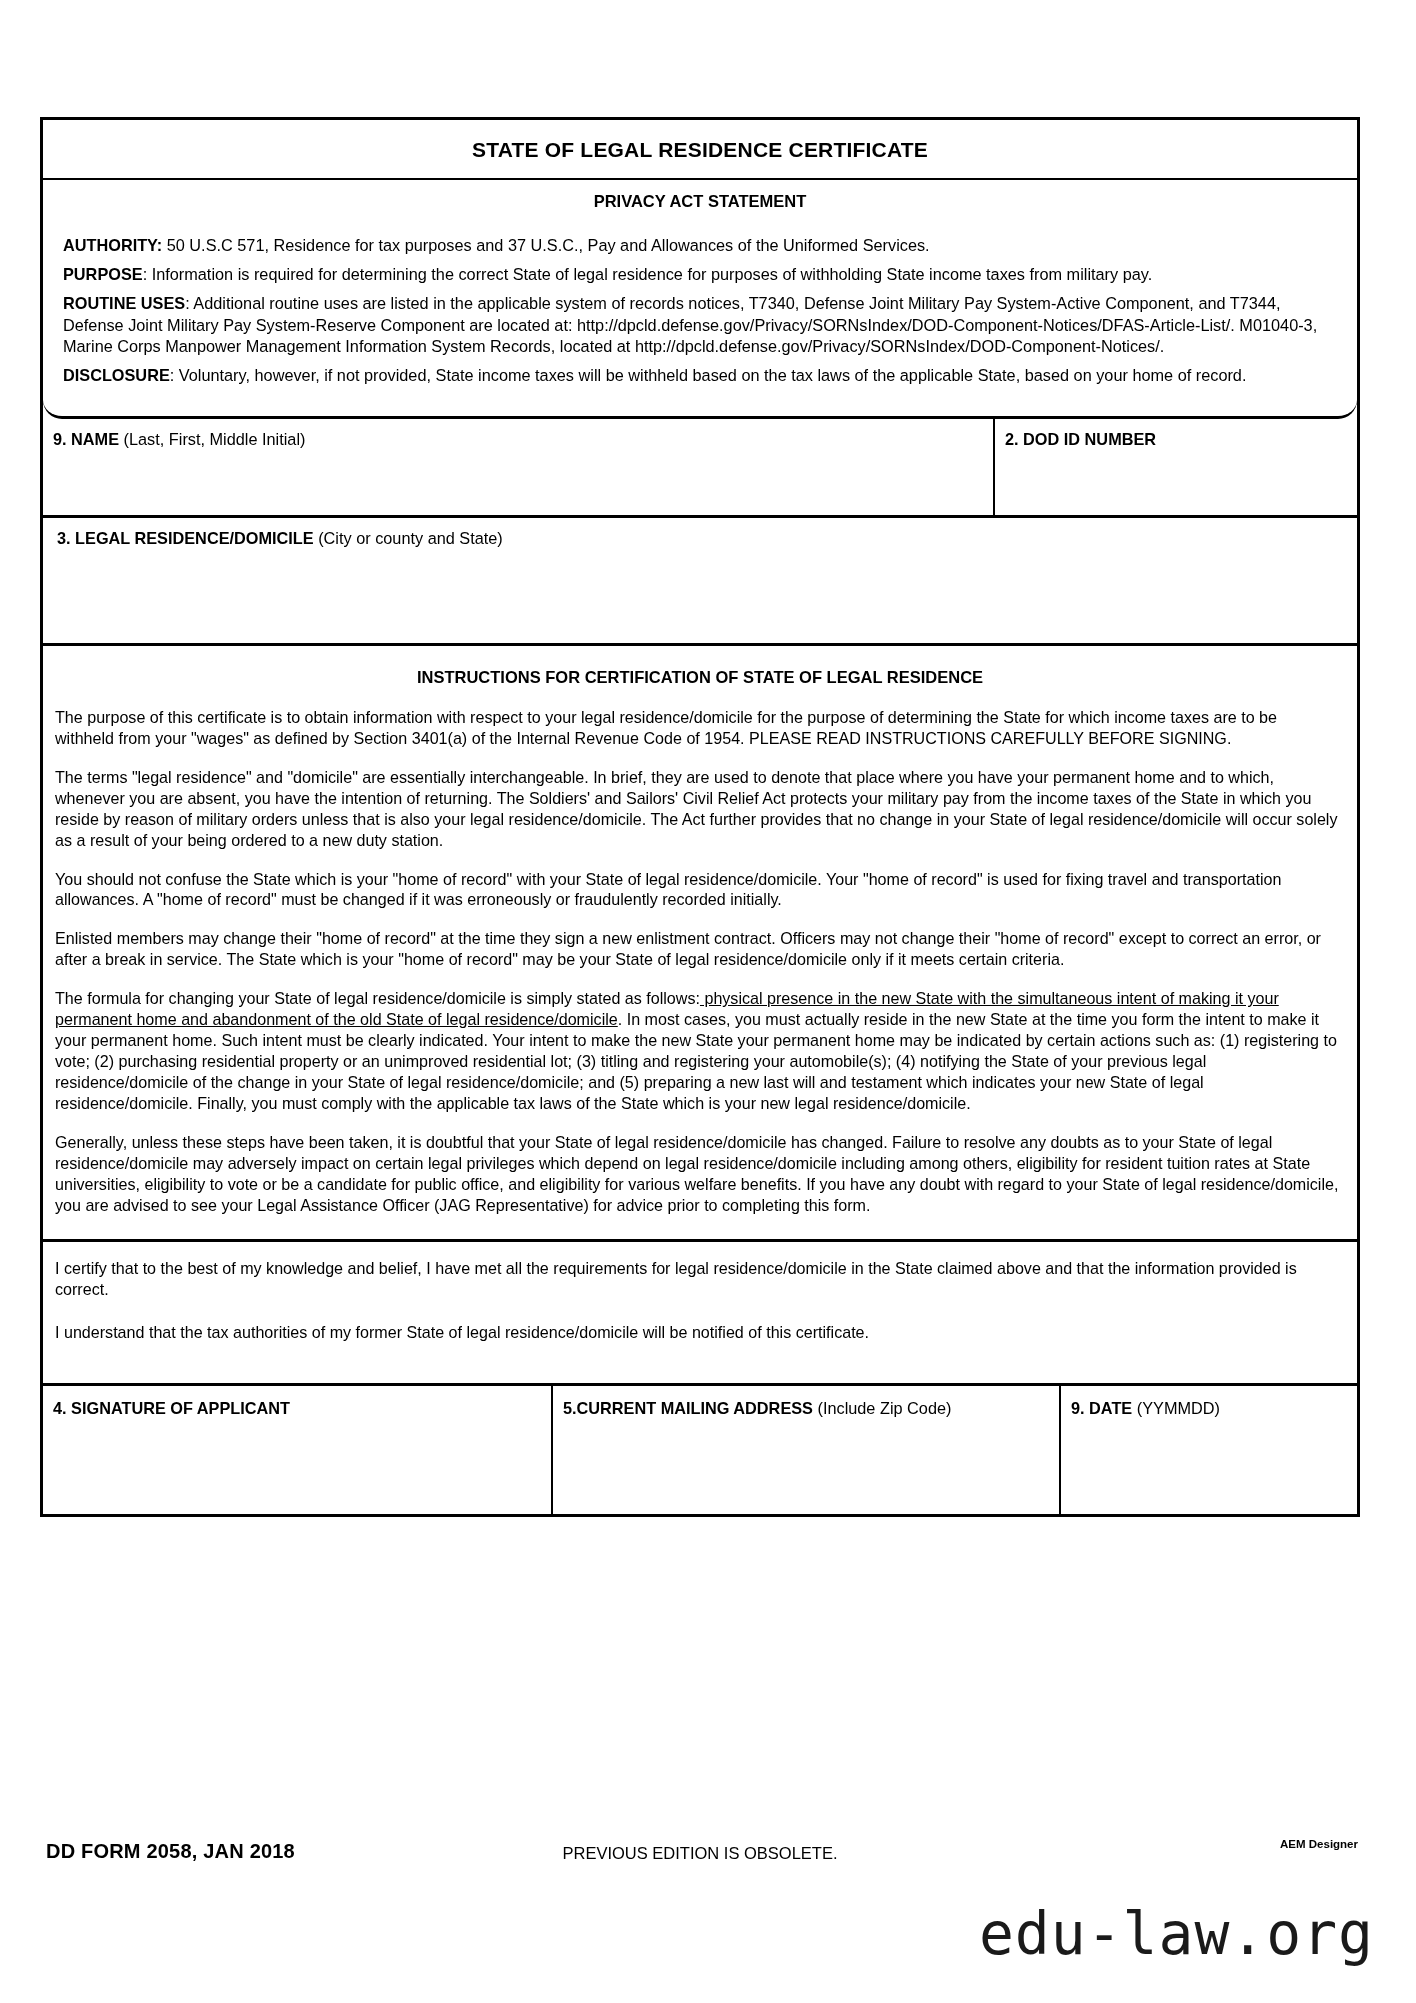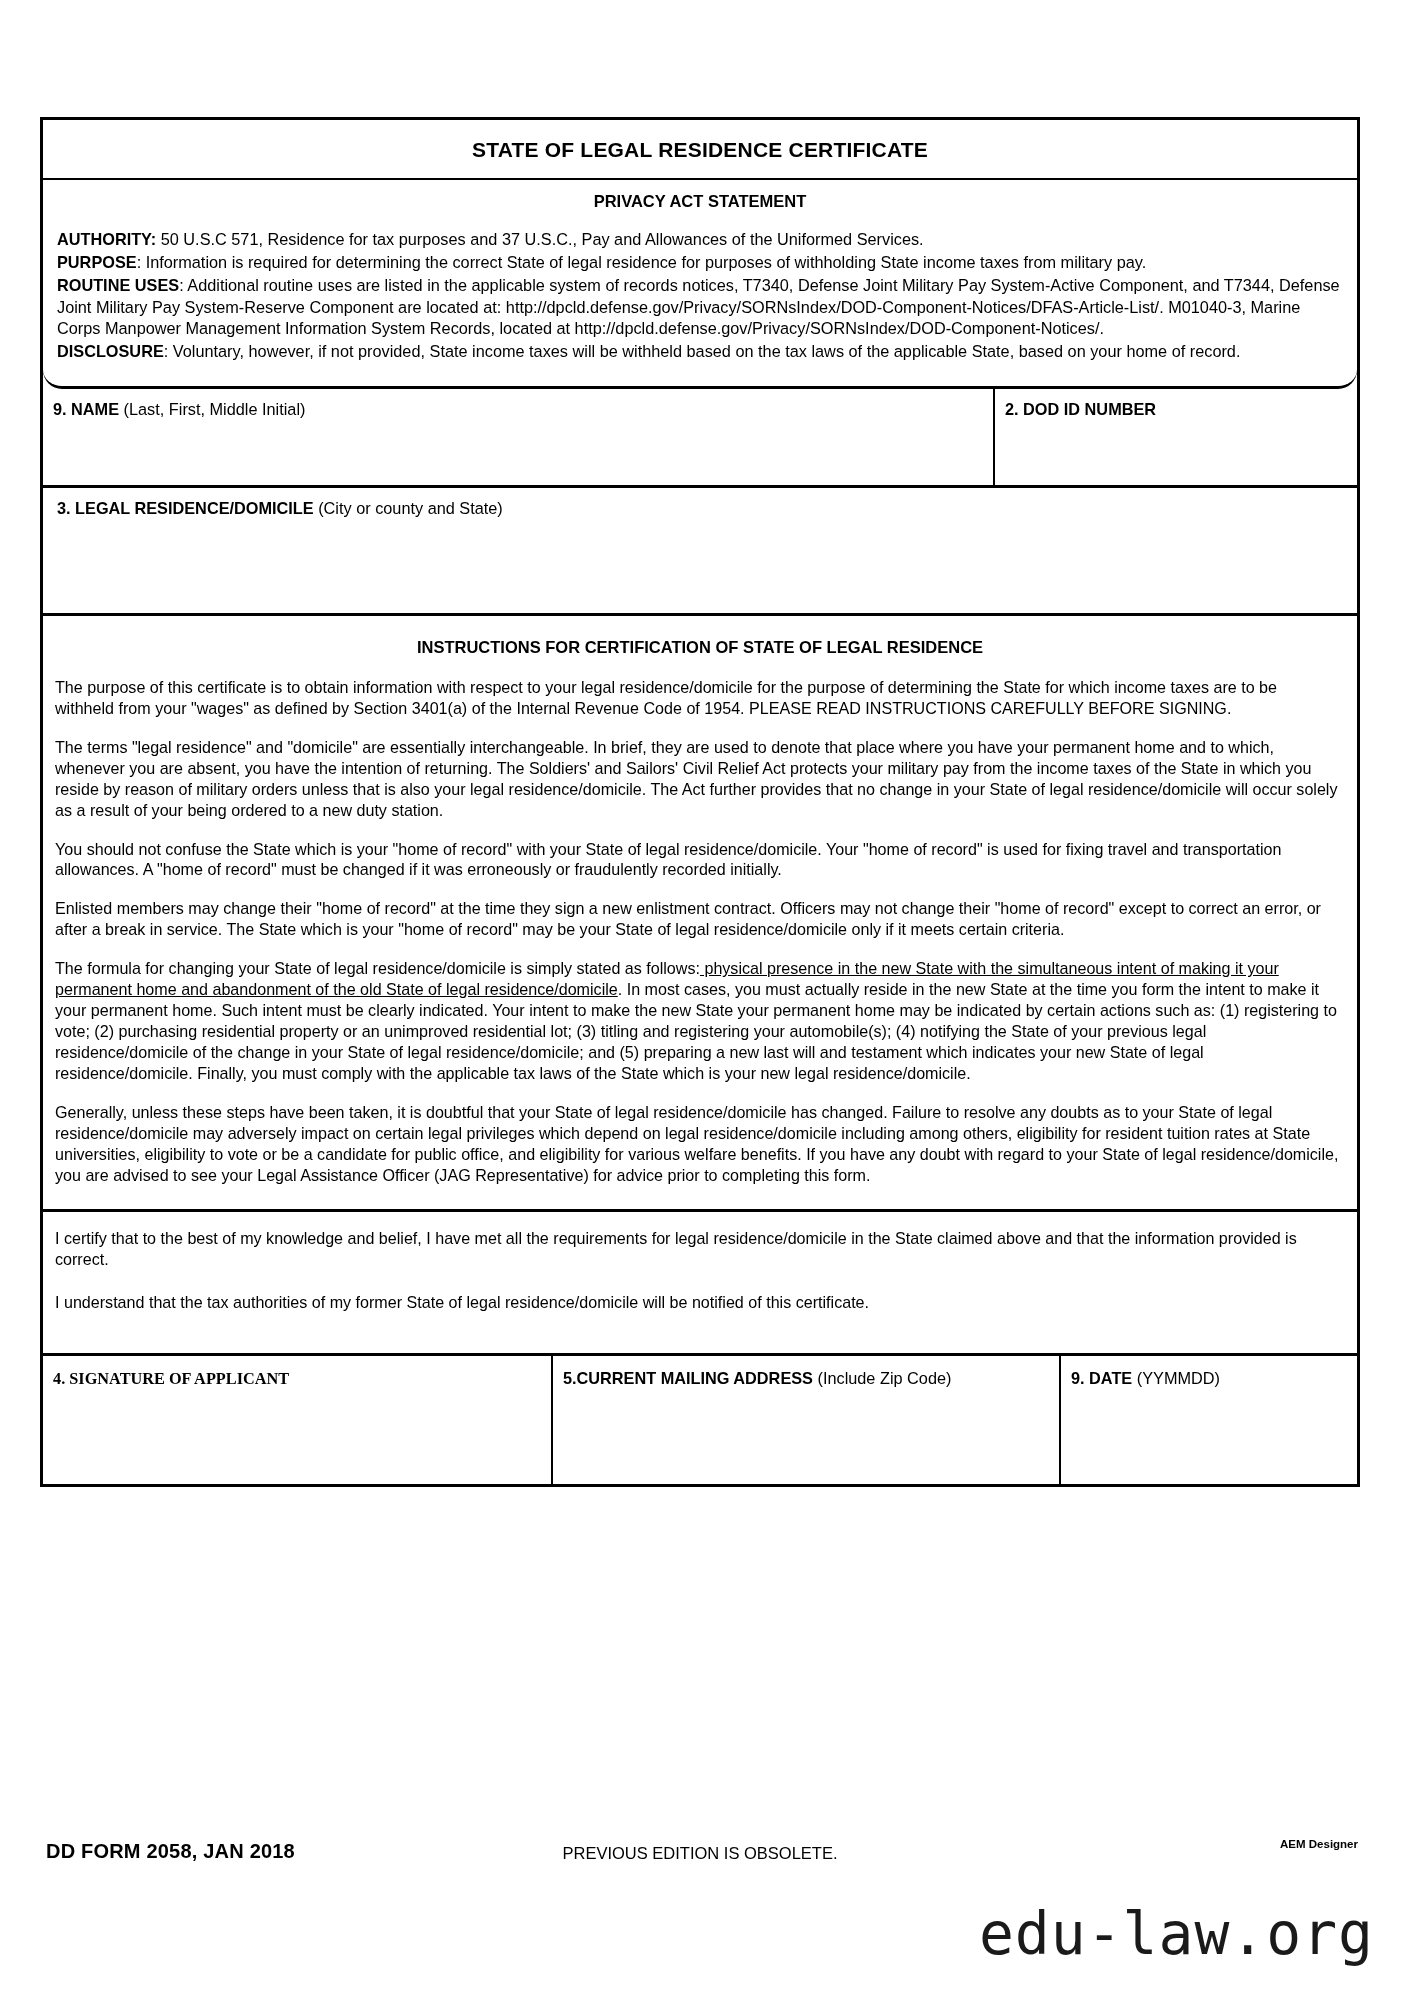--- a/index.html
+++ b/index.html
@@ -57,21 +57,21 @@
     font-weight: bold;
     padding: 12px 0 16px 0;
   }
   .privacy-body {
     font-size: 16.3px;
     line-height: 1.30;
     padding: 0 14px 0 12px;
     text-align: left;
   }
   .privacy-body p {
-    margin: 2px;
+    margin: 8px;
   }
   .lbl { font-weight: bold; }
 
   
   .field-row {
     display: flex;
     border-bottom: 3px solid #000;
   }
   .field-cell {
     position: relative;
@@ -118,21 +118,21 @@
     border-bottom: 3px solid #000;
     padding: 16px 17px 40px 12px;
     font-size: 16.1px;
     line-height: 1.30;
   }
   .certify-block p { margin: 0 0 22px 0; }
   .certify-block p:last-child { margin-bottom: 0; }
 
   
   .sig-row { display: flex; }
-  .cell-sig  { width: 508px; height: 128px; font-family: Liberation Serif, serif; }
+  .cell-sig  { width: 508px; height: 128px; }
   .cell-addr { width: 508px; height: 128px; }
   .cell-date { width: 298px; height: 128px; }
   .sig-label {
     font-size: 16.3px;
     padding: 13px 0 0 10px;
     white-space: nowrap;
   }
   .sig-label .bold { font-weight: bold; }
 
   

